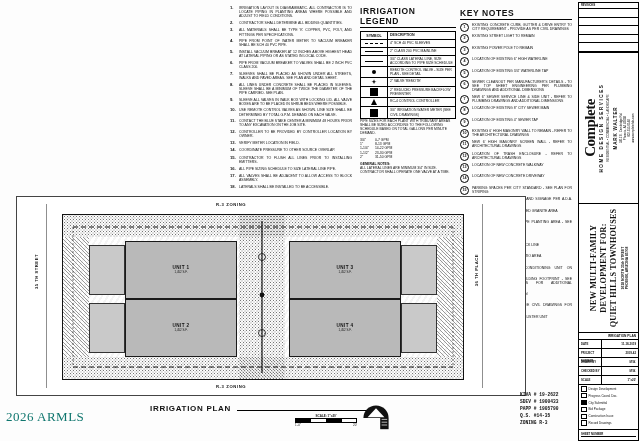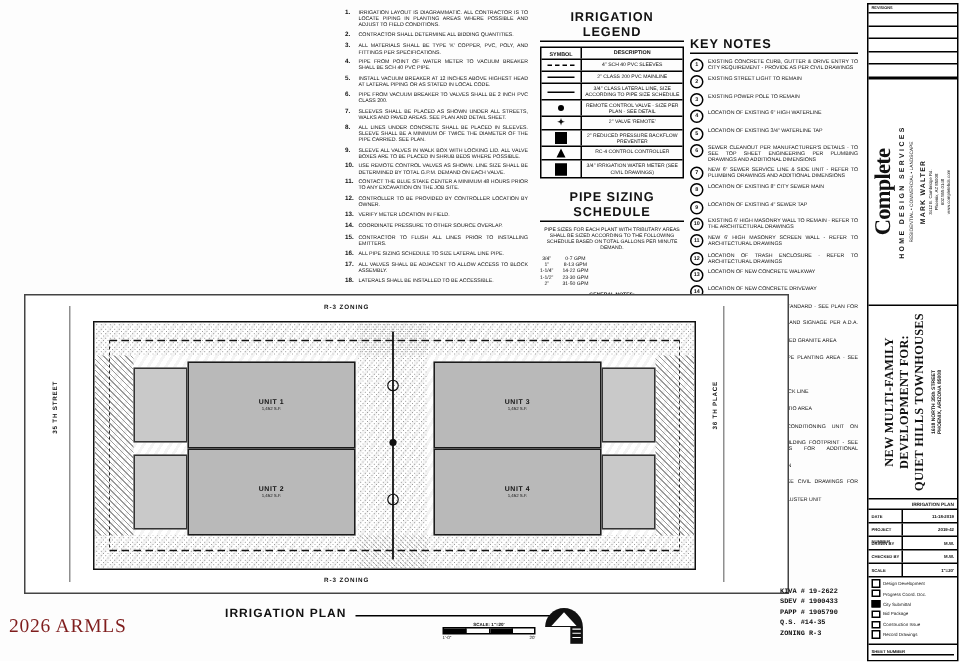--- a/index.html
+++ b/index.html
@@ -6,21 +6,21 @@
   body{
     width:640px;height:441px;overflow:hidden;position:relative;
     font-family:"Liberation Sans", sans-serif;
     color:#111;
   }
   .sheet{position:absolute;inset:0;background:#fdfdfd;}
 
   
   .watermark{
     position:absolute;left:6px;top:409px;font-size:13px;letter-spacing:.5px;
-    color:#7f1d1d;font-family:"Liberation Serif", serif;
+    color:#0f766e;font-family:"Liberation Serif", serif;
   }
 
   
   .col{position:absolute;}
   .col-title{
     font-weight:bold;font-size:8.5px;letter-spacing:.6px;
     border-bottom:1.4px solid #000;padding-bottom:1px;margin-bottom:3px;
     font-family:"Liberation Sans", sans-serif;
   }
   .note{display:flex;gap:3px;margin-bottom:2.6px;align-items:flex-start;}
@@ -232,21 +232,21 @@
           <span class="note-num">17.</span>
           <span class="note-txt">ALL VALVES SHALL BE ADJACENT TO ALLOW ACCESS TO BLOCK ASSEMBLY.</span>
         </div>
         <div class="note">
           <span class="note-num">18.</span>
           <span class="note-txt">LATERALS SHALL BE INSTALLED TO BE ACCESSIBLE.</span>
         </div>
       </div>
   </div>
 
-  <div class="col" style="left:360px;top:6px;width:96px;text-align:center;">
+  <div class="col" style="left:360px;top:6px;width:96px;">
     <div class="col-title">IRRIGATION LEGEND</div>
     <div class="legend">
       <div class="lg-row lg-head">
         <div class="lg-sym">SYMBOL</div>
         <div class="lg-desc">DESCRIPTION</div>
       </div>
       <div id="legend-rows">
           <div class="lg-row">
             <div class="lg-sym">
               <span class="sym-dashed"></span>
@@ -291,21 +291,20 @@
           </div>
           <div class="lg-row">
             <div class="lg-sym">
               <span class="sym-box"></span>
             </div>
             <div class="lg-desc">3/4" IRRIGATION WATER METER (SEE CIVIL DRAWINGS)</div>
           </div>
         </div>
     </div>
 
-    <div class="pipe-title">PIPE SIZING SCHEDULE</div>
     <div class="pipe-body">PIPE SIZES FOR EACH PLANT WITH TRIBUTARY AREAS SHALL BE SIZED ACCORDING TO THE FOLLOWING SCHEDULE BASED ON TOTAL GALLONS PER MINUTE DEMAND.</div>
     <div class="pipe-tbl">
       <div id="pipe-sizes">
           <div>3/4"</div>
           <div>1"</div>
           <div>1-1/4"</div>
           <div>1-1/2"</div>
           <div>2"</div>
         </div>
       <div id="pipe-gpm">
@@ -313,21 +312,21 @@
           <div>8-13 GPM</div>
           <div>14-22 GPM</div>
           <div>23-30 GPM</div>
           <div>31-50 GPM</div>
         </div>
     </div>
     <div class="pipe-body" style="font-weight:bold;margin-top:2px;">GENERAL NOTES:</div>
     <div class="pipe-body">ALL LATERAL LINES ARE MINIMUM 3/4" IN SIZE. CONTRACTOR SHALL OPERATE ONE VALVE AT A TIME.</div>
   </div>
 
-  <div class="col" style="left:460px;top:24px;width:112px;">
+  <div class="col" style="left:460px;top:8px;width:112px;">
     <div class="col-title">KEY NOTES</div>
     <div id="key-notes">
         <div class="kn">
           <span class="kn-num">1</span>
           <span class="note-txt">EXISTING CONCRETE CURB, GUTTER &amp; DRIVE ENTRY TO CITY REQUIREMENT - PROVIDE AS PER CIVIL DRAWINGS</span>
         </div>
         <div class="kn">
           <span class="kn-num">2</span>
           <span class="note-txt">EXISTING STREET LIGHT TO REMAIN</span>
         </div>

